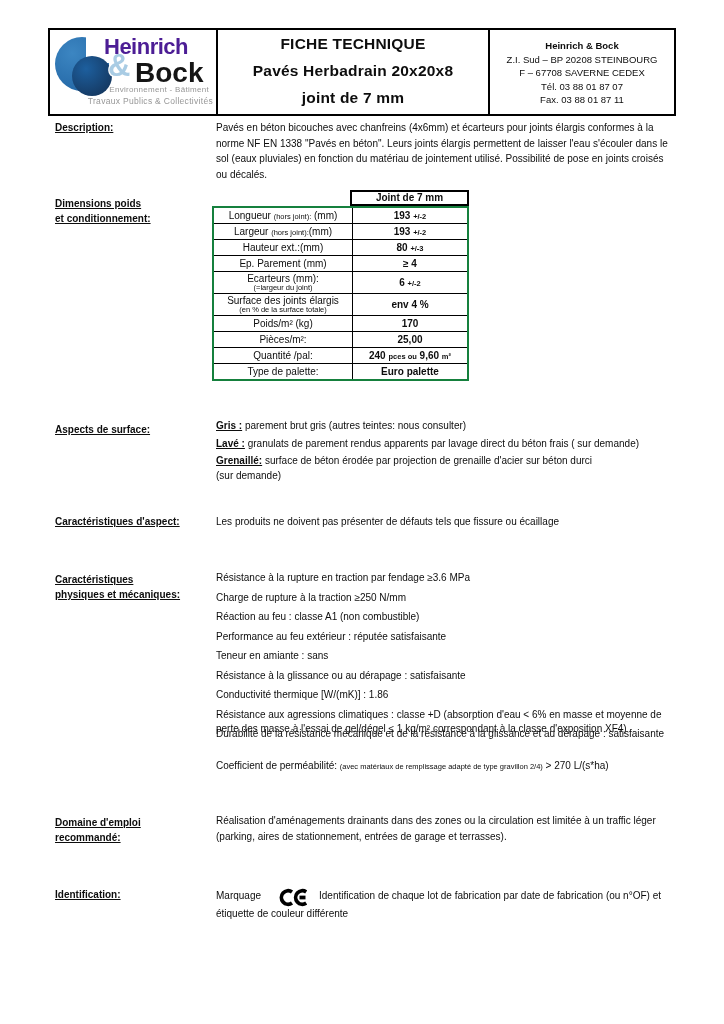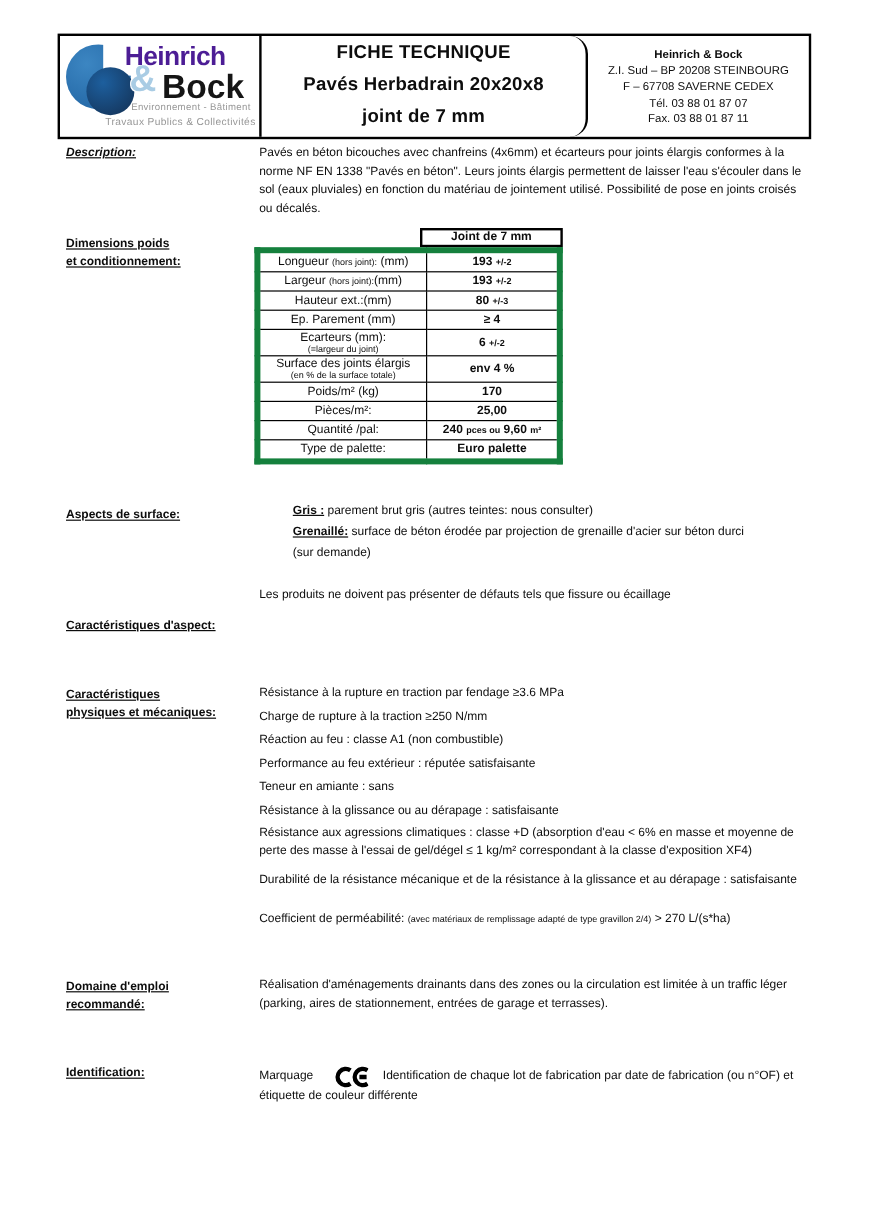--- a/index.html
+++ b/index.html
@@ -6,21 +6,21 @@
   body{
     width:724px;height:1024px;position:relative;background:#ffffff;
     font-family:"Liberation Sans", sans-serif;font-size:10px;color:#0d0d0d;
     overflow:hidden;
   }
   
   .header{position:absolute;left:48px;top:28px;width:628px;height:88px;
     border:2px solid #000;box-sizing:border-box;display:flex;background:#fff;}
   .h-logo{width:166px;border-right:2px solid #000;position:relative;overflow:hidden;}
   .h-title{flex:1;border-right:2px solid #000;display:flex;flex-direction:column;
-    align-items:center;justify-content:space-between;padding:5px 0 7px 0;box-sizing:border-box;border-radius:15px;}
+    align-items:center;justify-content:space-between;padding:5px 0 7px 0;box-sizing:border-box;}
   .h-title .t{font-weight:bold;font-size:15.5px;letter-spacing:0.2px;white-space:nowrap;}
   .h-contact{width:184px;text-align:center;padding-top:9px;box-sizing:border-box;}
   .h-contact .line{margin:0;font-size:9.5px;line-height:13.5px;}
   .h-contact .line:first-child{font-weight:bold;}
   
   .sphere-back{position:absolute;left:5px;top:7px;width:54px;height:54px;border-radius:50%;
     background:radial-gradient(circle at 32% 30%, var(--sphere-light,#3c86c2), var(--sphere-mid,#1d5f9e));}
   .sphere-cut{position:absolute;left:36px;top:5px;width:30px;height:28px;background:#fff;}
   .sphere-ball{position:absolute;left:22px;top:26px;width:40px;height:40px;border-radius:50%;
     background:radial-gradient(circle at 35% 32%, var(--sphere-mid,#2e6ca3), var(--sphere-dark,#132f52));}
@@ -34,21 +34,21 @@
   .logo-tag2{position:absolute;right:3px;top:66px;font-size:8.5px;color:var(--tagline,#979797);z-index:2;letter-spacing:0.3px;}
   
   .slabel{position:absolute;left:55px;font-weight:bold;text-decoration:underline;
     font-size:10px;line-height:15px;white-space:nowrap;}
   .content{position:absolute;left:216px;width:452px;line-height:15.5px;}
   .content p{margin:0;}
   
   .dim-table{position:absolute;left:212px;top:190px;width:257px;}
   .dim-header{margin-left:138px;width:119px;height:16px;border:2px solid #000;box-sizing:border-box;
     font-weight:bold;text-align:center;font-size:10px;line-height:12px;}
-  table.dim-body{border:5px solid #15803d;border-collapse:collapse;width:257px;box-sizing:border-box;}
+  table.dim-body{border:2px solid #15803d;border-collapse:collapse;width:257px;box-sizing:border-box;}
   table.dim-body td{border:1px solid #000;height:13px;padding:1px 2px;text-align:center;vertical-align:middle;}
   td.t-label{width:134px;font-size:10px;}
   td.t-value{font-size:10px;font-weight:bold;}
   .t-sub{display:block;font-size:7.5px;line-height:8px;font-weight:normal;}
   .seg-small{font-size:7.5px;}
   .seg-lead{font-weight:bold;text-decoration:underline;}
   
   .aspect-line{margin:0 0 3px 0;line-height:14.5px;}
   .aspect-line:nth-child(3){margin-bottom:0;}
   .phys-line{margin:0 0 5px 0 !important;line-height:14.5px;}
@@ -76,21 +76,21 @@
   </div>
   <div class="h-contact">
       <p class="line">Heinrich &amp; Bock</p>
       <p class="line">Z.I. Sud – BP 20208 STEINBOURG</p>
       <p class="line">F – 67708 SAVERNE CEDEX</p>
       <p class="line">Tél. 03 88 01 87 07</p>
       <p class="line">Fax. 03 88 01 87 11</p>
     </div>
 </div>
 
-<div class="slabel" style="top:120px;font-style:italic;">Description:</div>
+<div class="slabel" style="top:120px;">Description:</div>
 <div class="content" style="top:120px;">Pavés en béton bicouches avec chanfreins (4x6mm) et écarteurs pour joints élargis conformes à la norme NF EN 1338 "Pavés en béton". Leurs joints élargis permettent  de laisser l'eau s'écouler dans le sol (eaux pluviales) en fonction du matériau de jointement utilisé. Possibilité de pose en joints croisés ou décalés.</div>
 
 <div class="slabel" style="top:196px;">
   <span>Dimensions poids</span><br>
   <span>et conditionnement:</span>
 </div>
 <div class="dim-table">
   <div class="dim-header">Joint de 7 mm</div>
   <table class="dim-body">
     <tbody id="dim-rows">
@@ -132,40 +132,42 @@
         </tr>
         <tr>
           <td class="t-label"><span>Type de palette:</span></td>
           <td class="t-value"><span>Euro palette</span></td>
         </tr>
       </tbody>
   </table>
 </div>
 
 <div class="slabel" style="top:422px;">Aspects de surface:</div>
-<div class="content" style="top:419px;margin-left:28px;" id="aspect-lines">
+<div class="content" style="top:419px;" id="aspect-lines">
     <div class="aspect-line"><span class="seg-lead">Gris :</span><span> parement brut gris (autres teintes: nous consulter)</span></div>
+    <div class="aspect-line"><span class="seg-lead">Lavé :</span><span> granulats de parement rendus apparents par lavage direct du béton frais  ( sur demande)</span></div>
     <div class="aspect-line"><span class="seg-lead">Grenaillé:</span><span> surface de béton érodée par projection de grenaille d'acier sur béton durci</span></div>
     <div class="aspect-line"><span>(sur demande)</span></div>
   </div>
 
 <div class="slabel" style="top:514px;">Caractéristiques d'aspect:</div>
-<div class="content" style="top:488px;">Les produits ne doivent pas présenter de défauts tels que fissure ou écaillage</div>
+<div class="content" style="top:514px;">Les produits ne doivent pas présenter de défauts tels que fissure ou écaillage</div>
 
 <div class="slabel" style="top:572px;">
   <span>Caractéristiques</span><br>
   <span>physiques et mécaniques:</span>
 </div>
 <div class="content" style="top:571px;">
     <p class="phys-line">Résistance à la rupture en traction par fendage ≥3.6 MPa</p>
     <p class="phys-line">Charge de rupture à la traction ≥250 N/mm</p>
     <p class="phys-line">Réaction au feu : classe A1 (non combustible)</p>
     <p class="phys-line">Performance au feu extérieur : réputée satisfaisante</p>
     <p class="phys-line">Teneur en amiante : sans</p>
     <p class="phys-line">Résistance à la glissance ou au dérapage : satisfaisante</p>
+    <p class="phys-line">Conductivité thermique [W/(mK)] : 1.86</p>
     <p class="phys-line">Résistance aux agressions climatiques : classe +D (absorption d'eau &lt; 6% en masse et moyenne de perte des masse à l'essai de gel/dégel ≤ 1 kg/m² correspondant à la classe d'exposition XF4)</p>
   </div>
 <div class="content" style="top:726px;">Durabilité de la résistance mécanique et de la résistance à la glissance et au dérapage : satisfaisante</div>
 <div class="content" style="top:758px;"><span>Coefficient de perméabilité: </span><span class="seg-small">(avec matériaux de remplissage adapté de type gravillon 2/4)</span><span> &gt; 270 L/(s*ha)</span></div>
 
 <div class="slabel" style="top:815px;">
   <span>Domaine d'emploi</span><br>
   <span>recommandé:</span>
 </div>
 <div class="content" style="top:813px;">Réalisation d'aménagements drainants dans des zones ou la circulation est limitée à un traffic léger (parking, aires de stationnement, entrées de garage et terrasses).</div>

